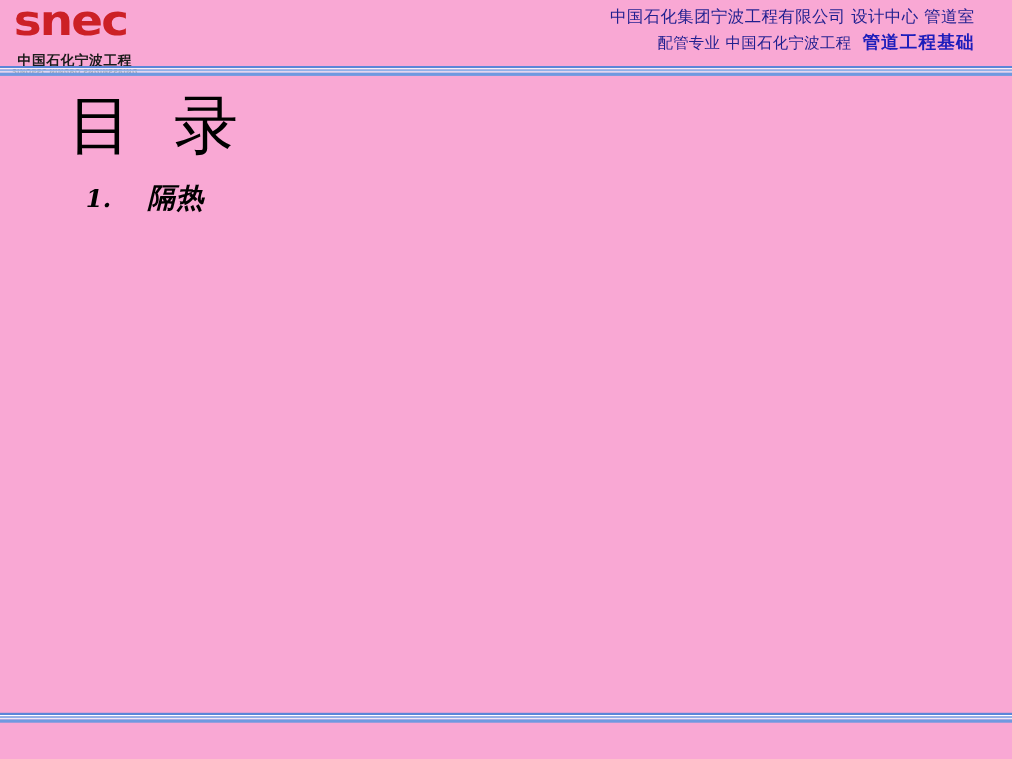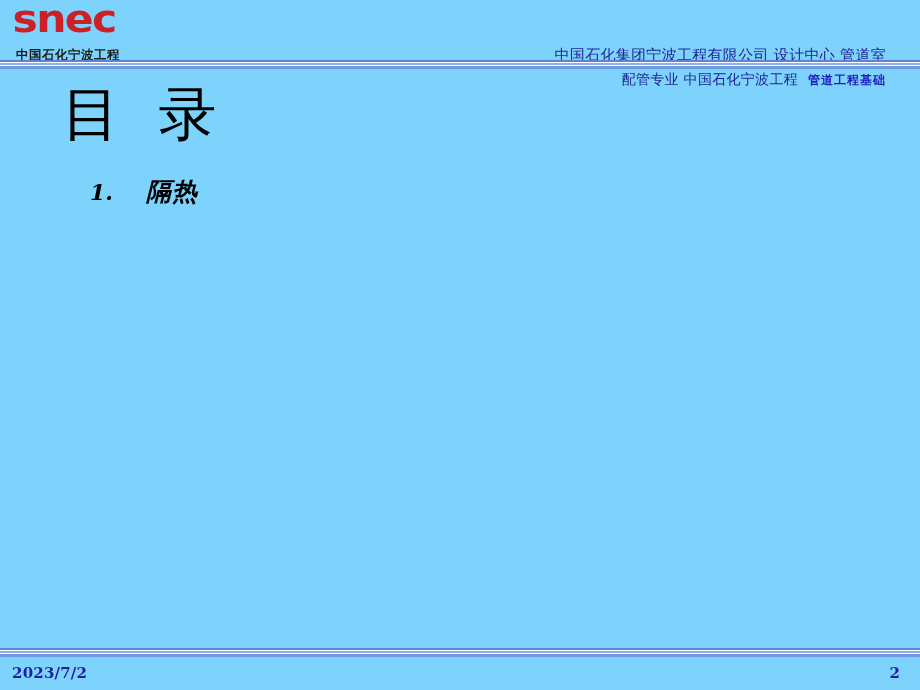--- a/index.html
+++ b/index.html
@@ -13,21 +13,21 @@
     overflow: hidden;
     font-family: "Liberation Sans", sans-serif;
     position: relative;
   }
 
   .slide {
     position: absolute;
     inset: 0;
     width: 920px;
     height: 690px;
-    background: #7dd3fc;
+    background: #f9a8d4;
   }
 
   
   .header {
     position: absolute;
     left: 0;
     top: 0;
     width: 920px;
     height: 60px;
   }
@@ -80,33 +80,32 @@
     top: 4px;
     text-align: right;
   }
   .header-line1 {
     font-family: "DejaVu Sans", "Liberation Sans", sans-serif;
     font-size: 15px;
     line-height: 23px;
     color: #1f1f8f;
     white-space: nowrap;
     letter-spacing: 0.3px;
-    margin-top: 40px;
   }
   .header-line2 {
     font-family: "DejaVu Sans", "Liberation Sans", sans-serif;
     font-size: 14px;
     line-height: 24px;
     color: #1f1f8f;
     white-space: nowrap;
     letter-spacing: 0.3px;
   }
   .header-line2 .emph {
     font-weight: 700;
-    font-size: 12px;
+    font-size: 16px;
     color: #1d1dbb;
     letter-spacing: 1px;
     margin-left: 10px;
   }
 
   
   .divider {
     position: absolute;
     left: 0;
     width: 920px;
@@ -142,21 +141,21 @@
     line-height: 52px;
     color: #000000;
     letter-spacing: 10px;
     white-space: nowrap;
   }
 
   .toc-list {
     position: absolute;
     left: 78px;
     top: 88px;
-    margin: 12px;
+    margin: 0;
     padding: 0;
     list-style: none;
   }
   .toc-item {
     display: block;
     font-family: "DejaVu Serif", "Liberation Serif", serif;
     font-style: italic;
     font-weight: 700;
     font-size: 24px;
     line-height: 39px;
@@ -247,18 +246,14 @@
   </div>
 
   <div class="divider divider-bottom">
     <div class="bar bar-a"></div>
     <div class="bar bar-b"></div>
     <div class="bar bar-c"></div>
     <div class="bar bar-d"></div>
     <div class="bar bar-e"></div>
   </div>
 
-  <div class="footer">
-    <div class="footer-date">2023/7/2</div>
-    <div class="footer-page">2</div>
-  </div>
 
 </div>
 
 </body></html>

